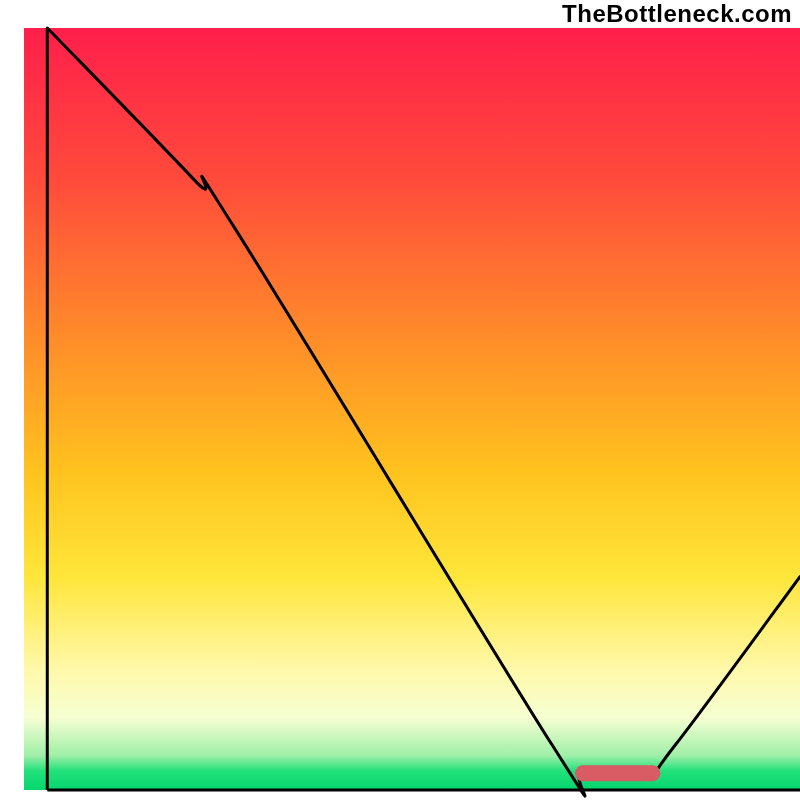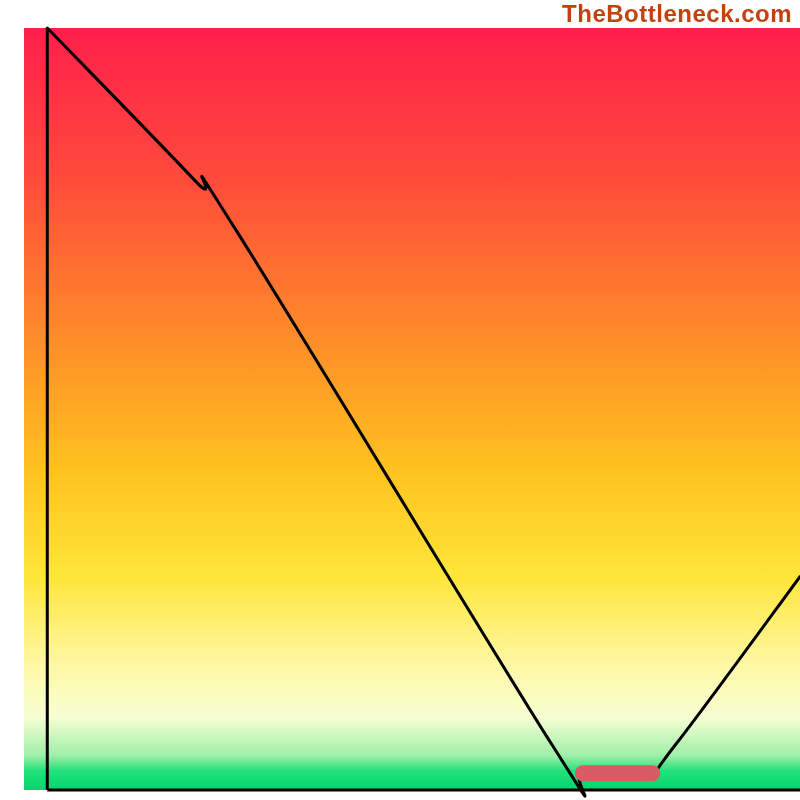--- a/index.html
+++ b/index.html
@@ -15,21 +15,21 @@
     position: relative;
     width: 800px;
     height: 800px;
   }
   .watermark {
     position: absolute;
     top: 0;
     right: 8px;
     font-size: 24px;
     font-weight: bold;
-    color: #c2410c;
+    color: #000000;
     letter-spacing: 0.5px;
     user-select: none;
   }
   svg {
     display: block;
   }
 </style>
 </head>
 <body>
 

